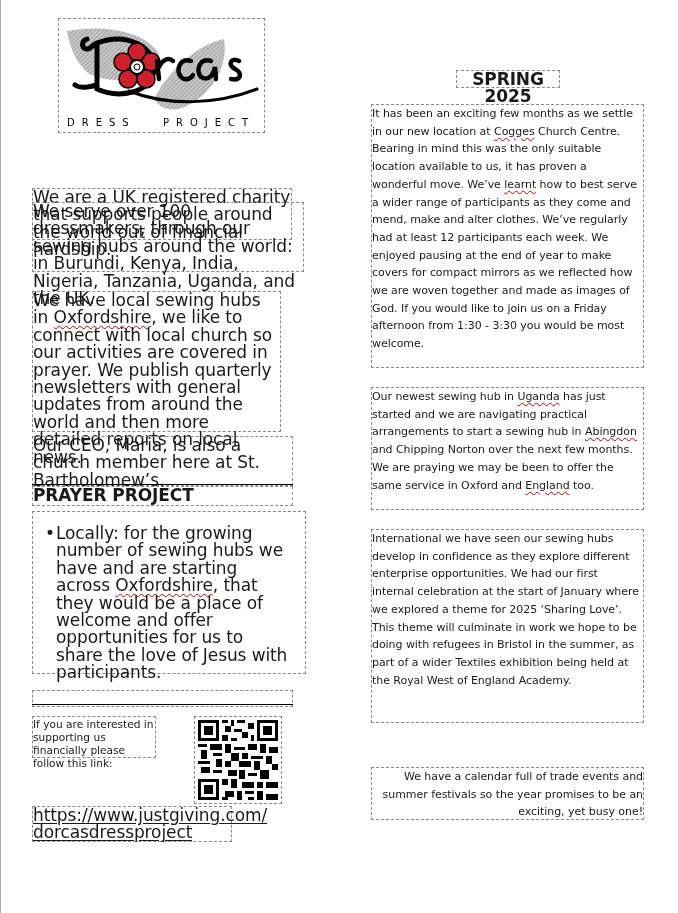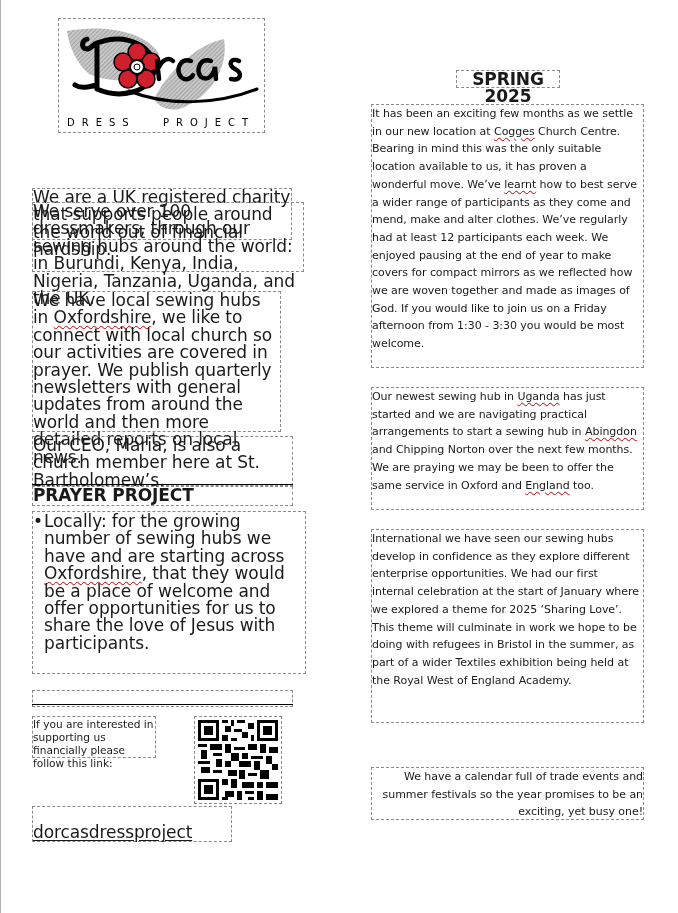--- a/index.html
+++ b/index.html
@@ -6,21 +6,21 @@
   body {
     width: 678px; height: 913px; background: #ffffff; position: relative; overflow: hidden;
     font-family: "DejaVu Sans", sans-serif; color: #1a1a1a;
   }
   .page-edge { position: absolute; left: 0; top: 0; width: 1px; height: 913px; background: #b0b0b0; }
   .box { position: absolute; border: 1px dashed #8a8a8a; box-sizing: border-box; }
   .txt { font-size: 17px; line-height: 17.4px; letter-spacing: -0.1px; }
   .rtxt { font-size: 11px; line-height: 17.7px; letter-spacing: -0.05px; }
   .sq { text-decoration: underline; text-decoration-style: wavy; text-decoration-color: #c00000; text-decoration-thickness: 1px; text-underline-offset: 2px; }
   .bold { font-weight: bold; }
-  ul.bul { list-style: none; margin: 0; padding: 0; }
+  ul.bul { list-style: none; margin: 12px; padding: 0; }
   ul.bul li { position: relative; padding-left: 11px; margin-bottom: 6px; }
   ul.bul li::before { content: "\2022"; position: absolute; left: 0; top: 0; }
   .link { color: #1a1a1a; text-decoration: underline; }
   .small { font-size: 10.6px; line-height: 13px; }
   .hr { position: absolute; height: 0; border-top: 1px solid #000; }
 </style>
 </head>
 <body>
 
 <div class="page-edge"></div>
@@ -134,21 +134,21 @@
         <rect x="17" y="25" width="3" height="1"></rect>
         <rect x="21" y="25" width="2" height="3"></rect>
       <rect x="24" y="26" width="4" height="2"></rect>
         <rect x="9" y="27" width="2" height="1"></rect>
         <rect x="18" y="27" width="2" height="1"></rect>
     </g>
   </svg>
 </div>
 
 <div class="box txt" style="left:32px;top:806px;width:200px;height:36px;">
-  <br>
+  <span class="link sq">https://www.justgiving.com/</span><br>
   <span class="link sq">dorcasdressproject</span>
 </div>
 
 <div class="box txt bold" style="left:456px;top:70px;width:104px;height:18px;text-align:center;">SPRING 2025</div>
 
 <div class="box rtxt" style="left:371px;top:104px;width:273px;height:264px;">
   <span>It has been an exciting few months as we settle in our new location at </span><span class="sq">Cogges</span><span> Church Centre.  Bearing in mind this was the only suitable location available to us, it has proven a wonderful move.  We’ve </span><span class="sq">learnt</span><span> how to best serve a wider range of participants as they come and mend, make and alter clothes.  We’ve regularly had at least 12 participants each week.  We enjoyed pausing at the end of year to make covers for compact mirrors as we reflected how we are woven together and made as images of God.  If you would like to join us on a Friday afternoon from 1:30 - 3:30 you would be most welcome.</span>
 </div>
 
 <div class="box rtxt" style="left:371px;top:387px;width:273px;height:123px;">

